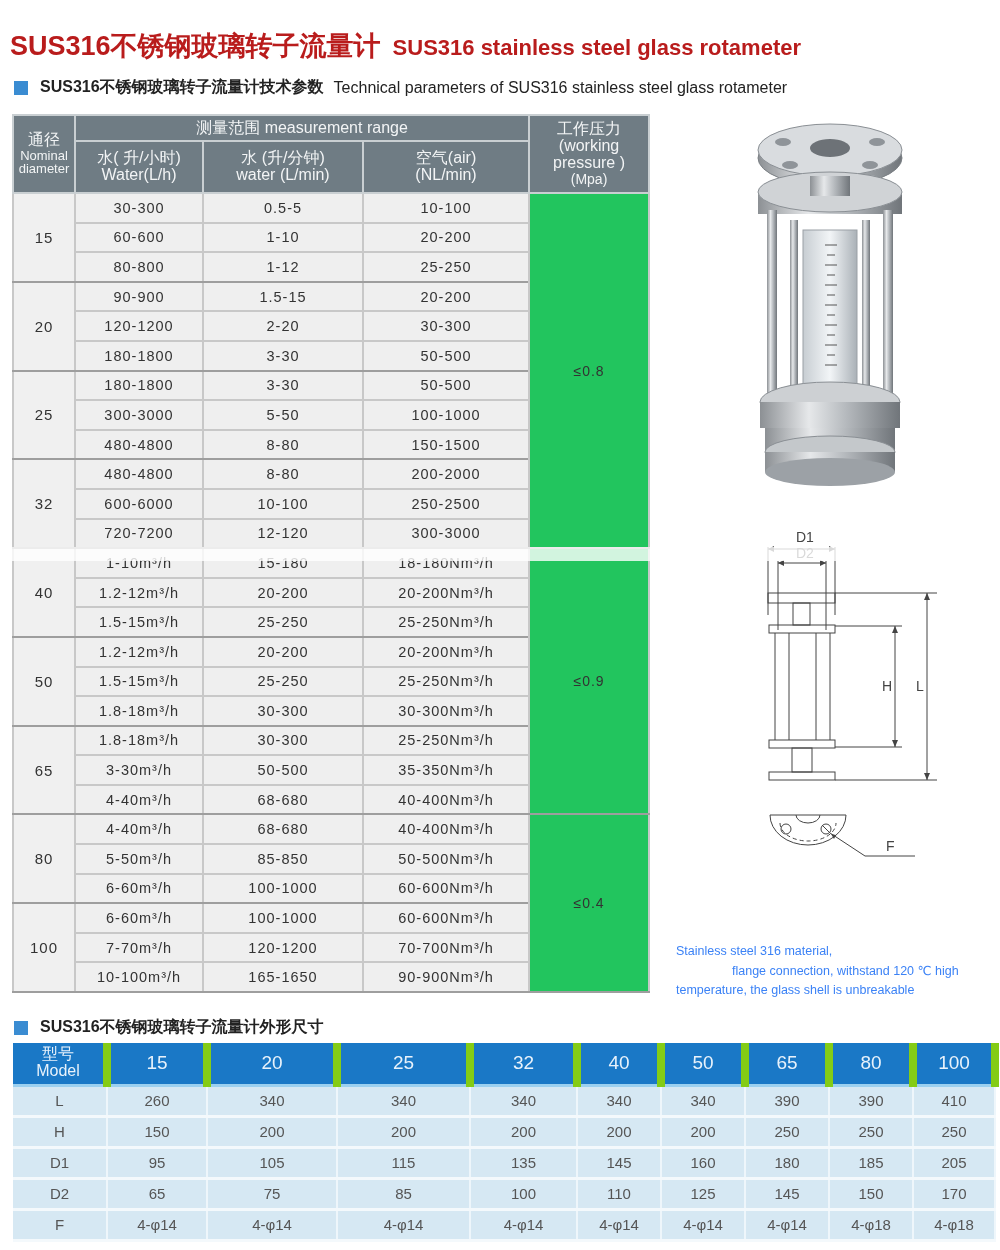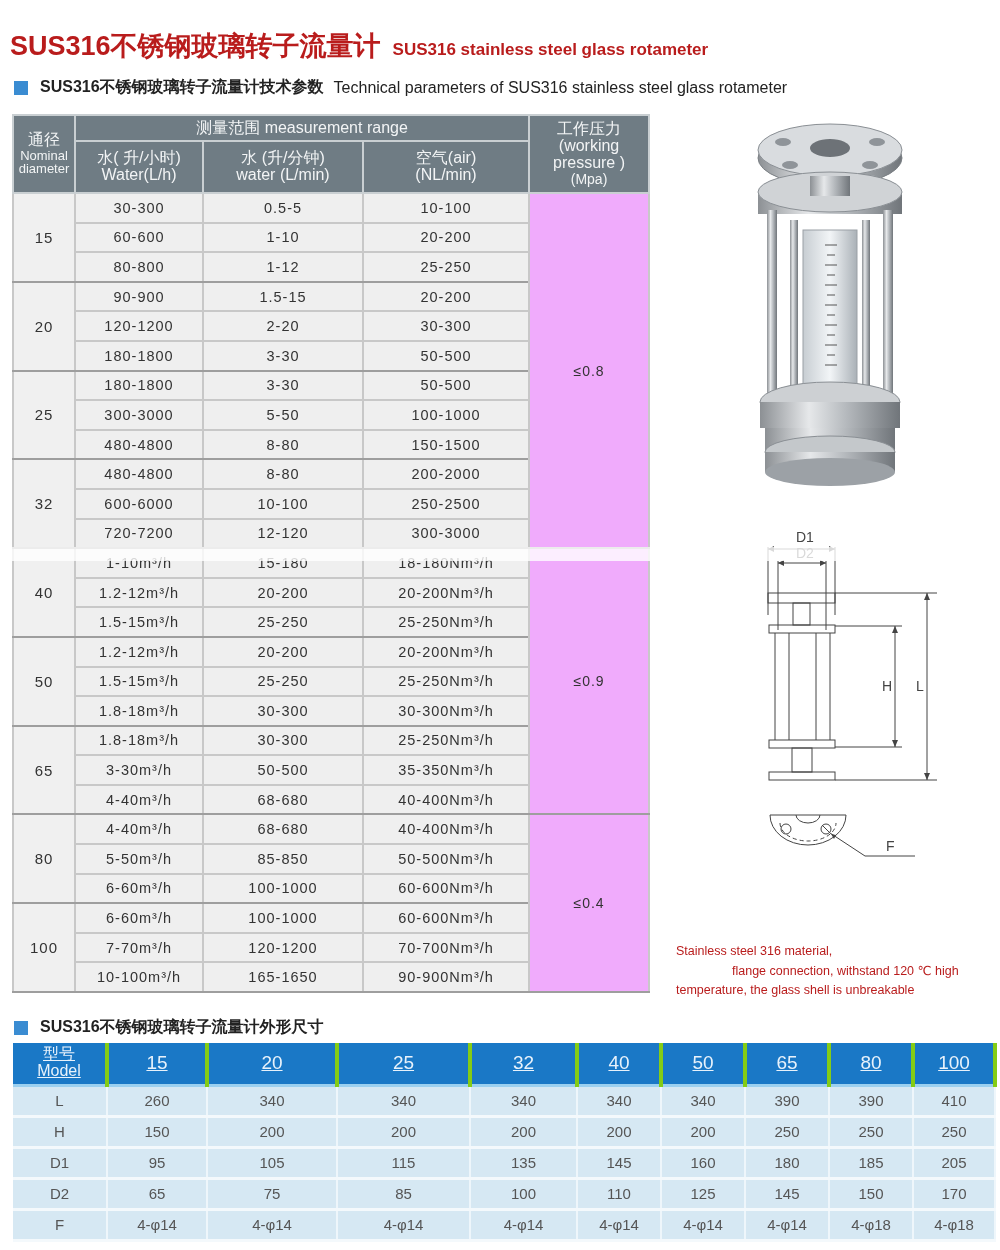--- a/index.html
+++ b/index.html
@@ -1,50 +1,50 @@
 <!DOCTYPE html>
 <html><head>
 <meta charset="utf-8">
 <style>
   * { box-sizing: border-box; margin: 0; padding: 0; }
   body { width: 1000px; height: 1250px; background: #ffffff; font-family: "Liberation Sans", "DejaVu Sans", sans-serif; position: relative; overflow: hidden; color: #333; }
 
   .main-title { position: absolute; left: 10px; top: 28px; height: 40px; display: flex; align-items: baseline; color: #b91c1c; }
   .main-title .cn { font-size: 27px; font-weight: bold; letter-spacing: 0px; }
-  .main-title .en { font-size: 17px; font-weight: bold; margin-left: 12px; }
+  .main-title .en { font-size: 22px; font-weight: bold; margin-left: 12px; }
 
   .section-title { position: absolute; left: 14px; display: flex; align-items: center; font-size: 16px; color: #222; }
   .section-title .sq { width: 14px; height: 14px; background: #3a8cd2; margin-right: 12px; display: inline-block; }
   .section-title .cn { font-weight: bold; margin-right: 10px; }
   .section-title .en { font-weight: normal; }
 
   
   table.params { position: absolute; left: 12px; top: 114px; width: 636px; border-collapse: collapse; table-layout: fixed; }
   table.params th { background: #6f7c84; color: #f2f4f5; font-weight: normal; border: 2px solid #c9cfd2; text-align: center; line-height: 1.05; }
   table.params td { background: #efefef; border: 2px solid #c8c8c8; text-align: center; font-size: 14.5px; letter-spacing: 1px; color: #333; height: 29.6px; }
   table.params td.dia { background: #f0f0f0; font-size: 15px; }
-  table.params td.pres { background: #f0abfc; font-size: 14px; }
+  table.params td.pres { background: #22c55e; font-size: 14px; }
   table.params td.grp-bot { border-bottom: 2px solid #9e9e9e; }
   .hd-sm { font-size: 13px; }
   .hd-md { font-size: 16px; }
 
   
   .photo { position: absolute; left: 745px; top: 120px; width: 170px; height: 380px; }
 
   
   .drawing { position: absolute; left: 740px; top: 525px; width: 240px; height: 335px; }
 
-  .note { position: absolute; left: 676px; top: 942px; width: 320px; font-size: 12.5px; color: #b91c1c; line-height: 19.5px; }
+  .note { position: absolute; left: 676px; top: 942px; width: 320px; font-size: 12.5px; color: #3b82f6; line-height: 19.5px; }
   .note .indent { padding-left: 56px; display: block; }
 
   .watermark-bar { position: absolute; left: 10px; top: 547px; width: 840px; height: 14px; background: rgba(255,255,255,0.8); }
 
   
   table.dims { position: absolute; left: 13px; top: 1043px; width: 982px; border-collapse: collapse; table-layout: fixed; }
-  table.dims th { background: #1a78c6; color: #e8f2fb; font-weight: normal; font-size: 19px; height: 42px; border-right: 4px solid #84cc16; border-bottom: 3px solid #9bd0f0; text-align: center; text-decoration: underline; }
+  table.dims th { background: #1a78c6; color: #e8f2fb; font-weight: normal; font-size: 19px; height: 42px; border-right: 8px solid #84cc16; border-bottom: 3px solid #9bd0f0; text-align: center; }
   table.dims th.model { font-size: 16px; line-height: 1.05; }
   table.dims td { background: #d6e8f3; color: #555; font-size: 15px; text-align: center; height: 31px; border-right: 2px solid #eef6fb; border-bottom: 3px solid #f4f9fc; }
 </style>
 </head>
 <body>
 
 <div class="main-title">
   <span class="cn">SUS316不锈钢玻璃转子流量计</span>
   <span class="en">SUS316 stainless steel glass rotameter</span>
 </div>

